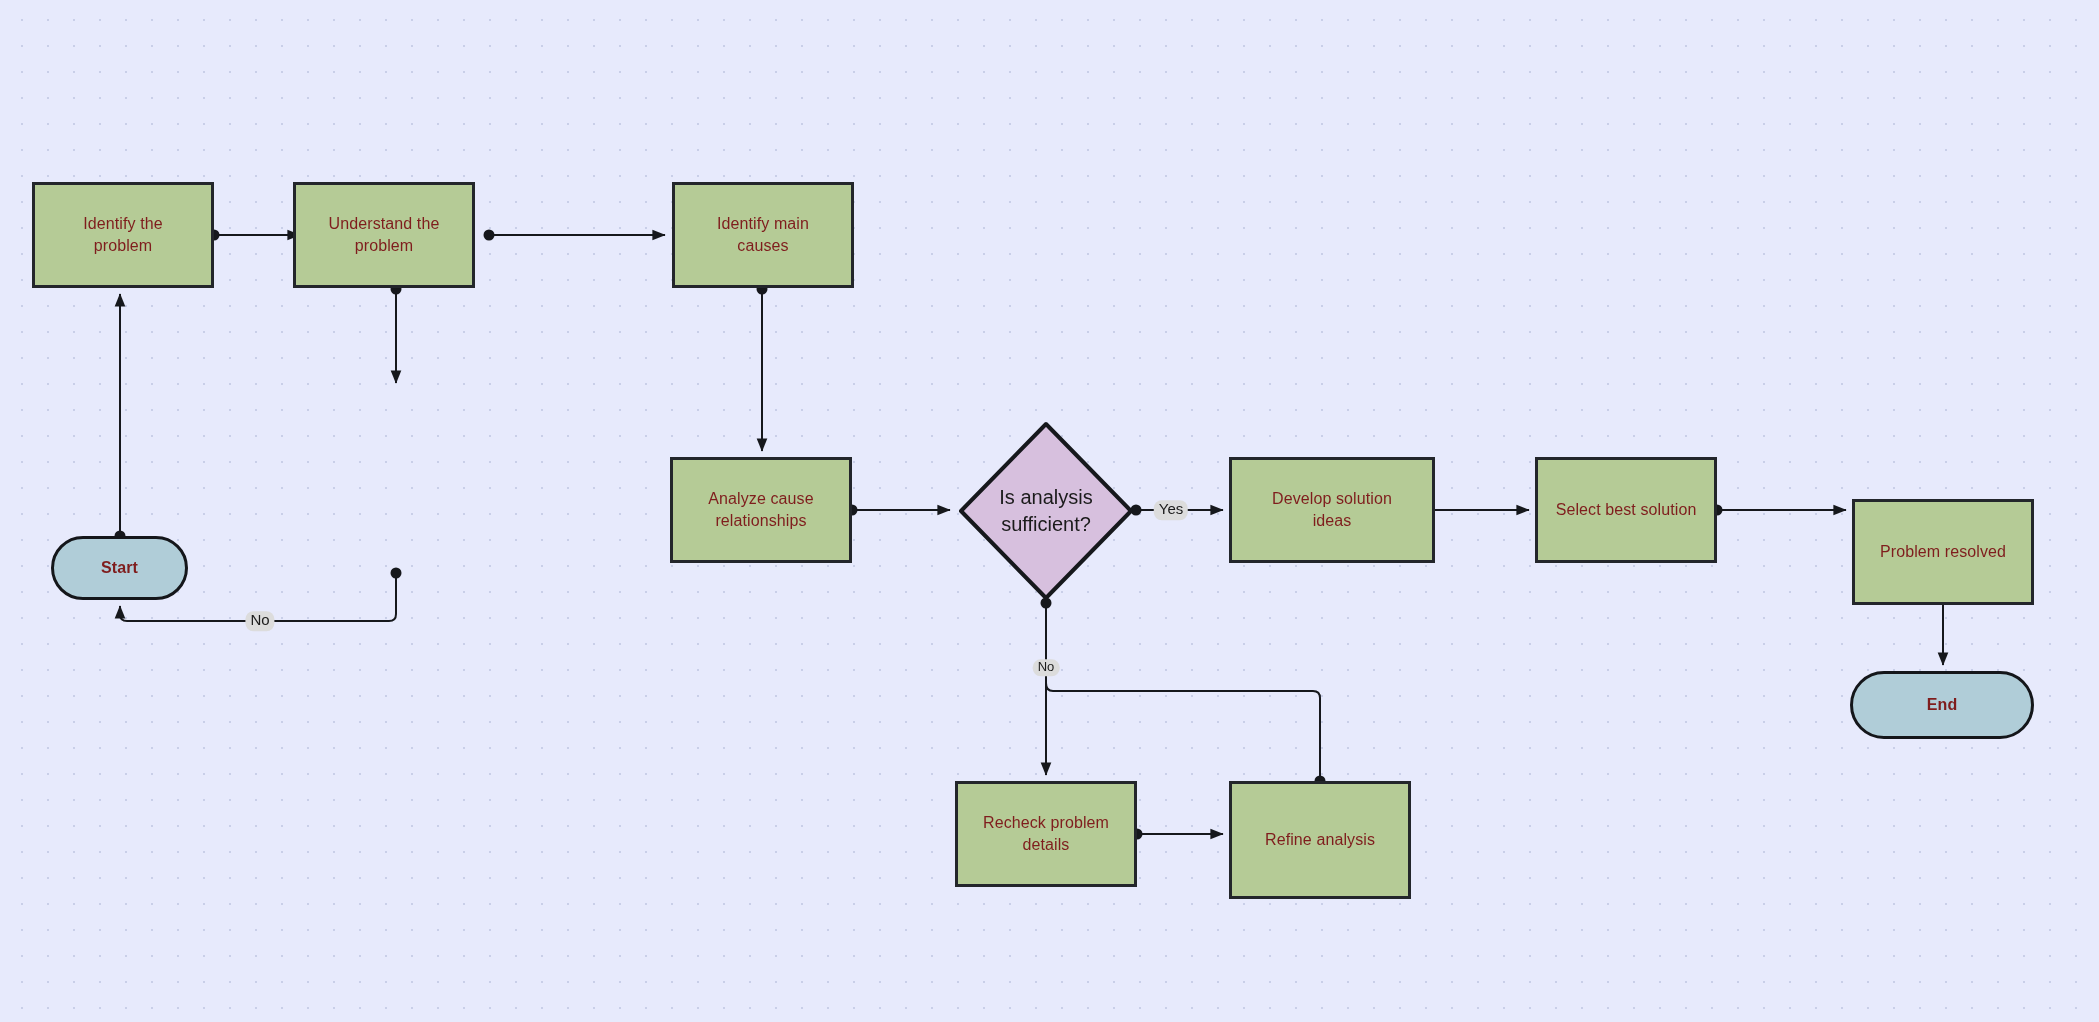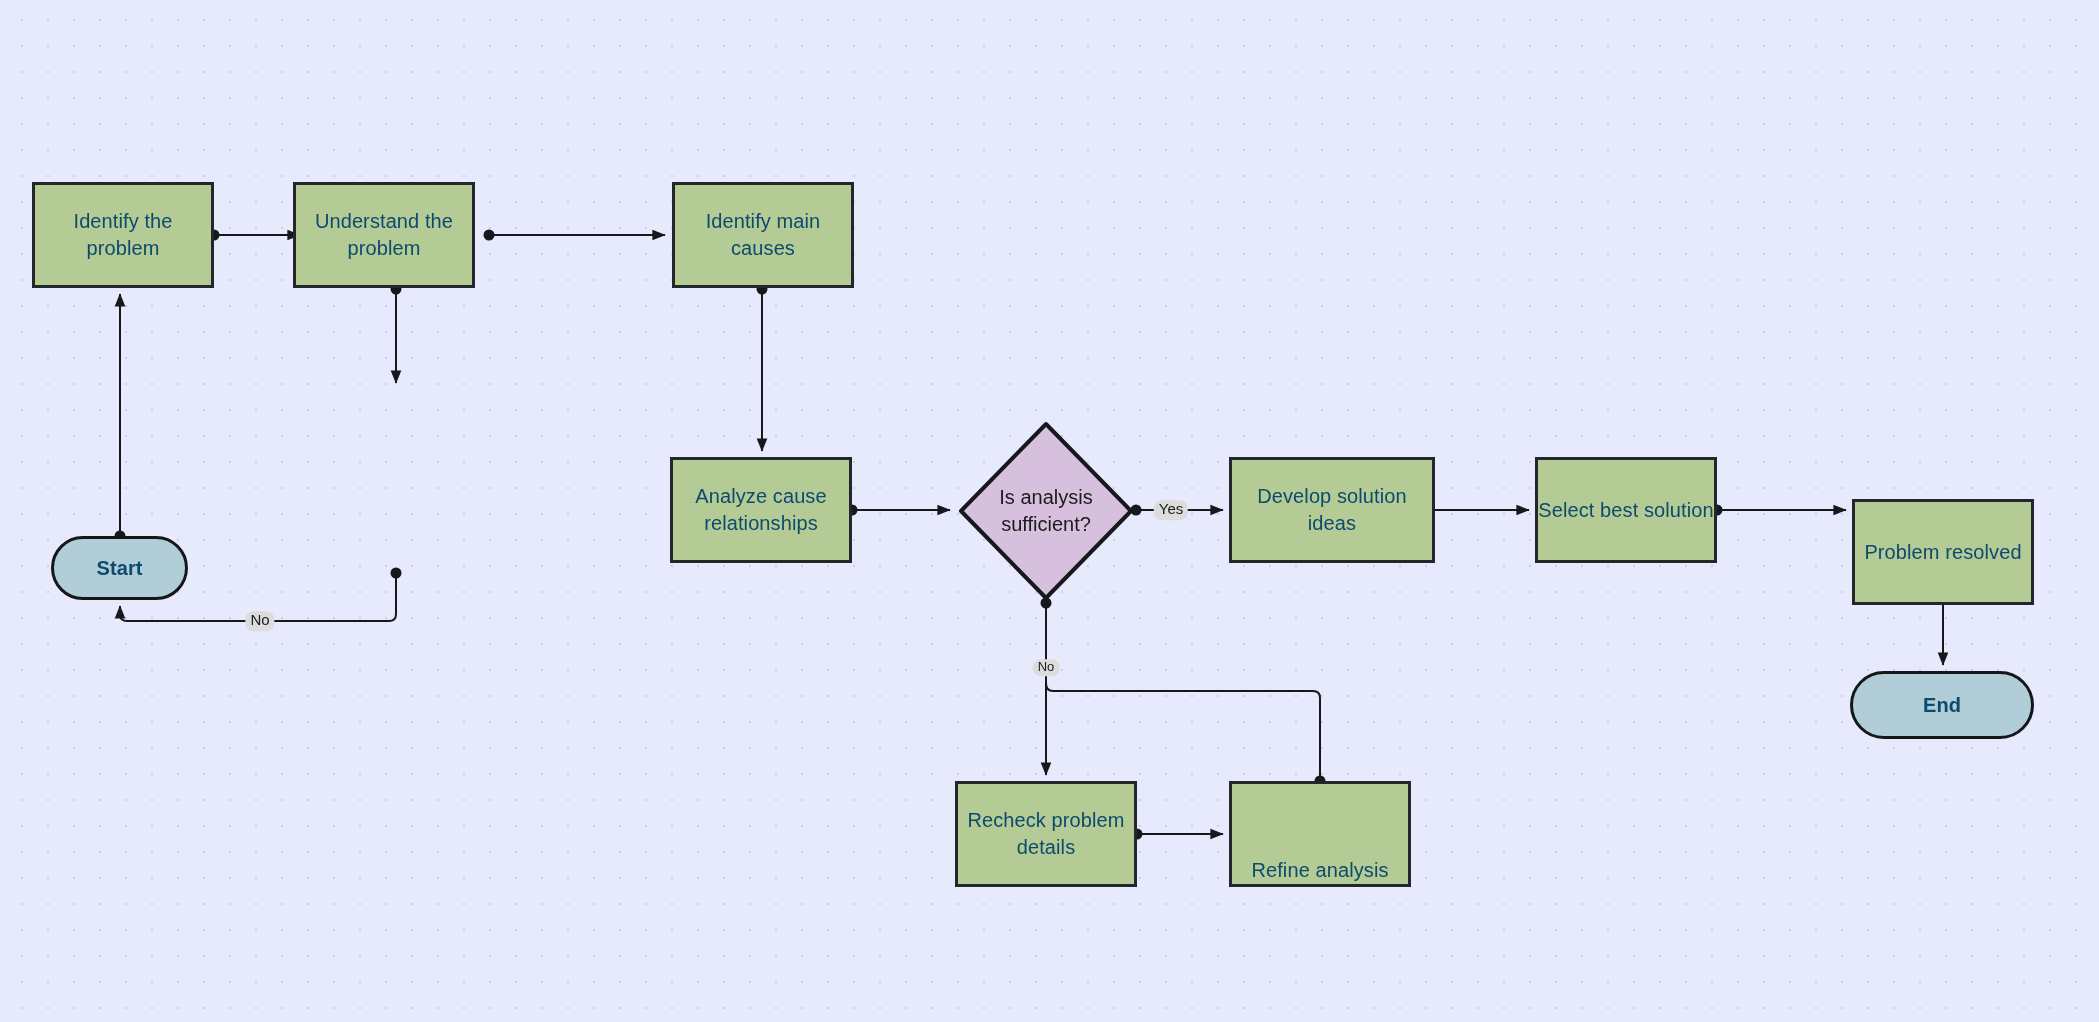--- a/index.html
+++ b/index.html
@@ -25,22 +25,22 @@
     height: 1022px;
     pointer-events: none;
   }
   .node {
     position: absolute;
     box-sizing: border-box;
     display: flex;
     align-items: center;
     justify-content: center;
     text-align: center;
-    color: #0c4a6e;
-    font-size: 20px;
+    color: #7f1d1d;
+    font-size: 16px;
     line-height: 1.35;
     letter-spacing: 0.1px;
     z-index: 3;
   }
   .node-process {
     background: #b5cb96;
     border: 3px solid #23262b;
   }
   .node-terminator {
     background: #b0cdd8;
@@ -179,21 +179,21 @@
   </div>
 
   <div class="node node-terminator" style="left:1850px; top:671px; width:184px; height:68px;">
     <span>End</span>
   </div>
 
   <div class="node node-process" style="left:955px; top:781px; width:182px; height:106px;">
     <span>Recheck problem<br>details</span>
   </div>
 
-  <div class="node node-process" style="left:1229px; top:781px; width:182px; height:106px;align-items:flex-end;">
+  <div class="node node-process" style="left:1229px; top:781px; width:182px; height:118px;">
     <span>Refine analysis</span>
   </div>
 
   <div class="edge-label" style="left:260px; top:621px; font-size:15px;">No</div>
 
   <div class="edge-label" style="left:1171px; top:510px; font-size:15px;">Yes</div>
 
   <div class="edge-label" style="left:1046px; top:668px; font-size:13px;">No</div>
 
 </div>

